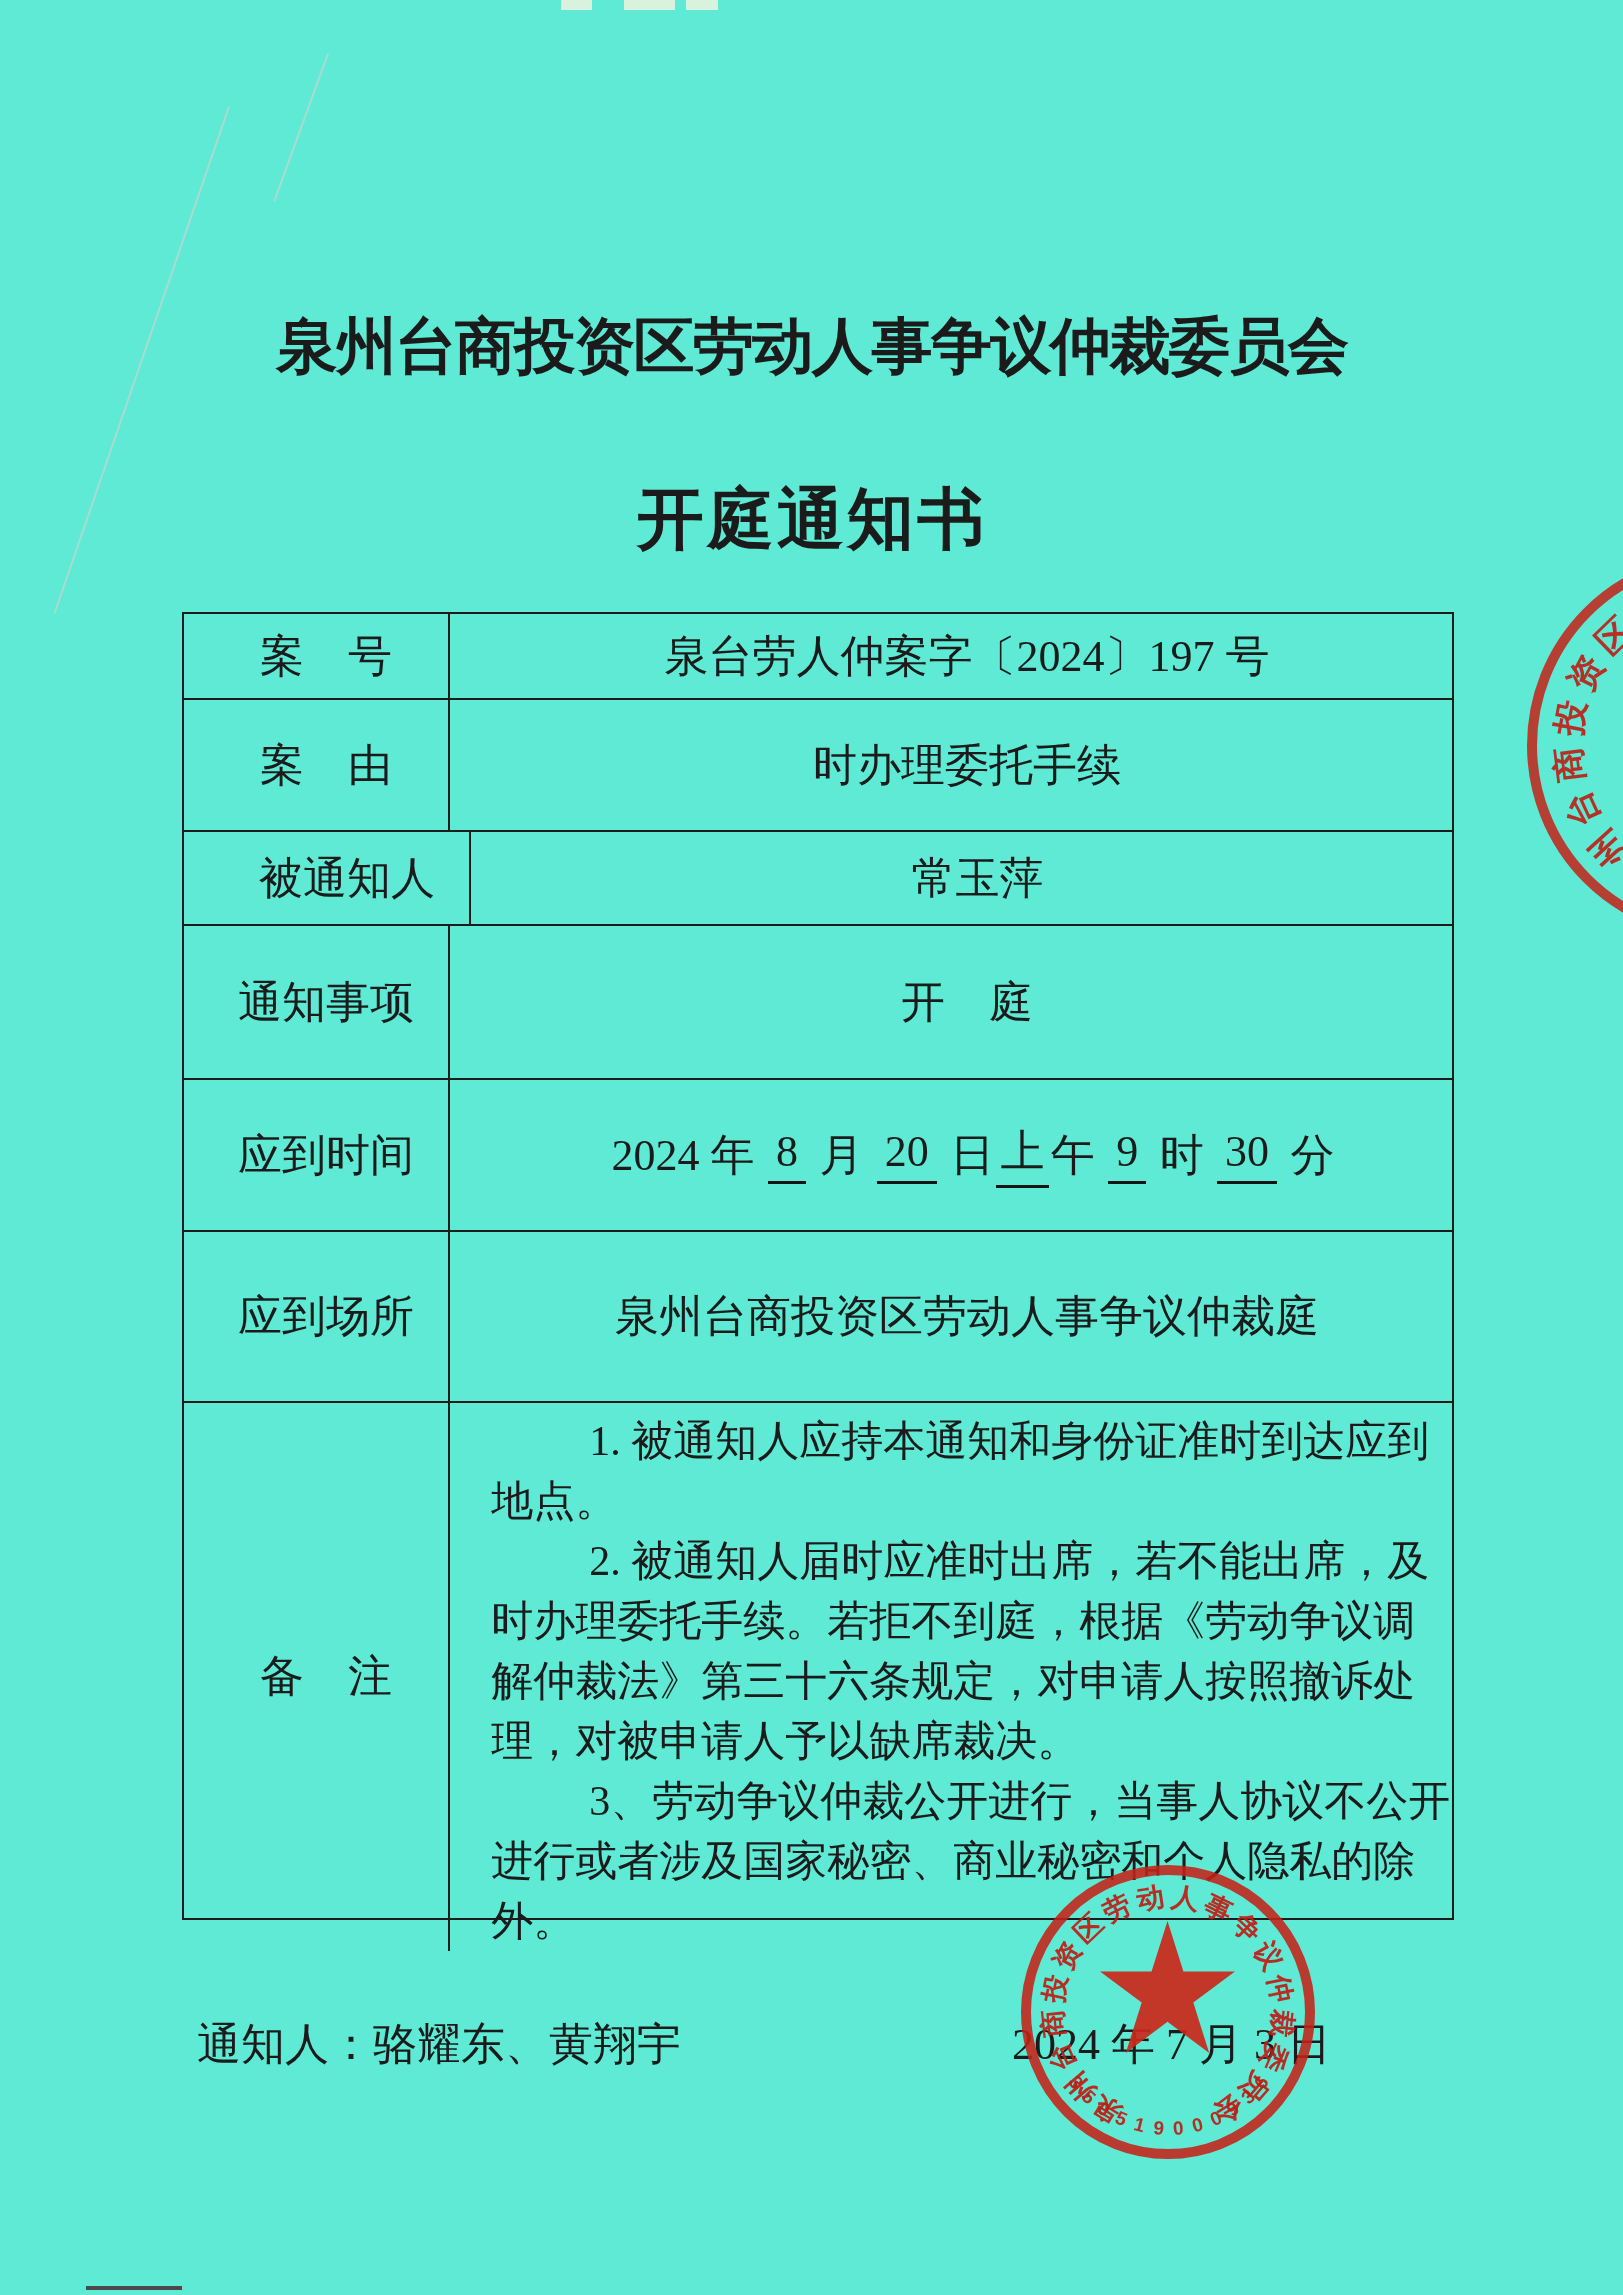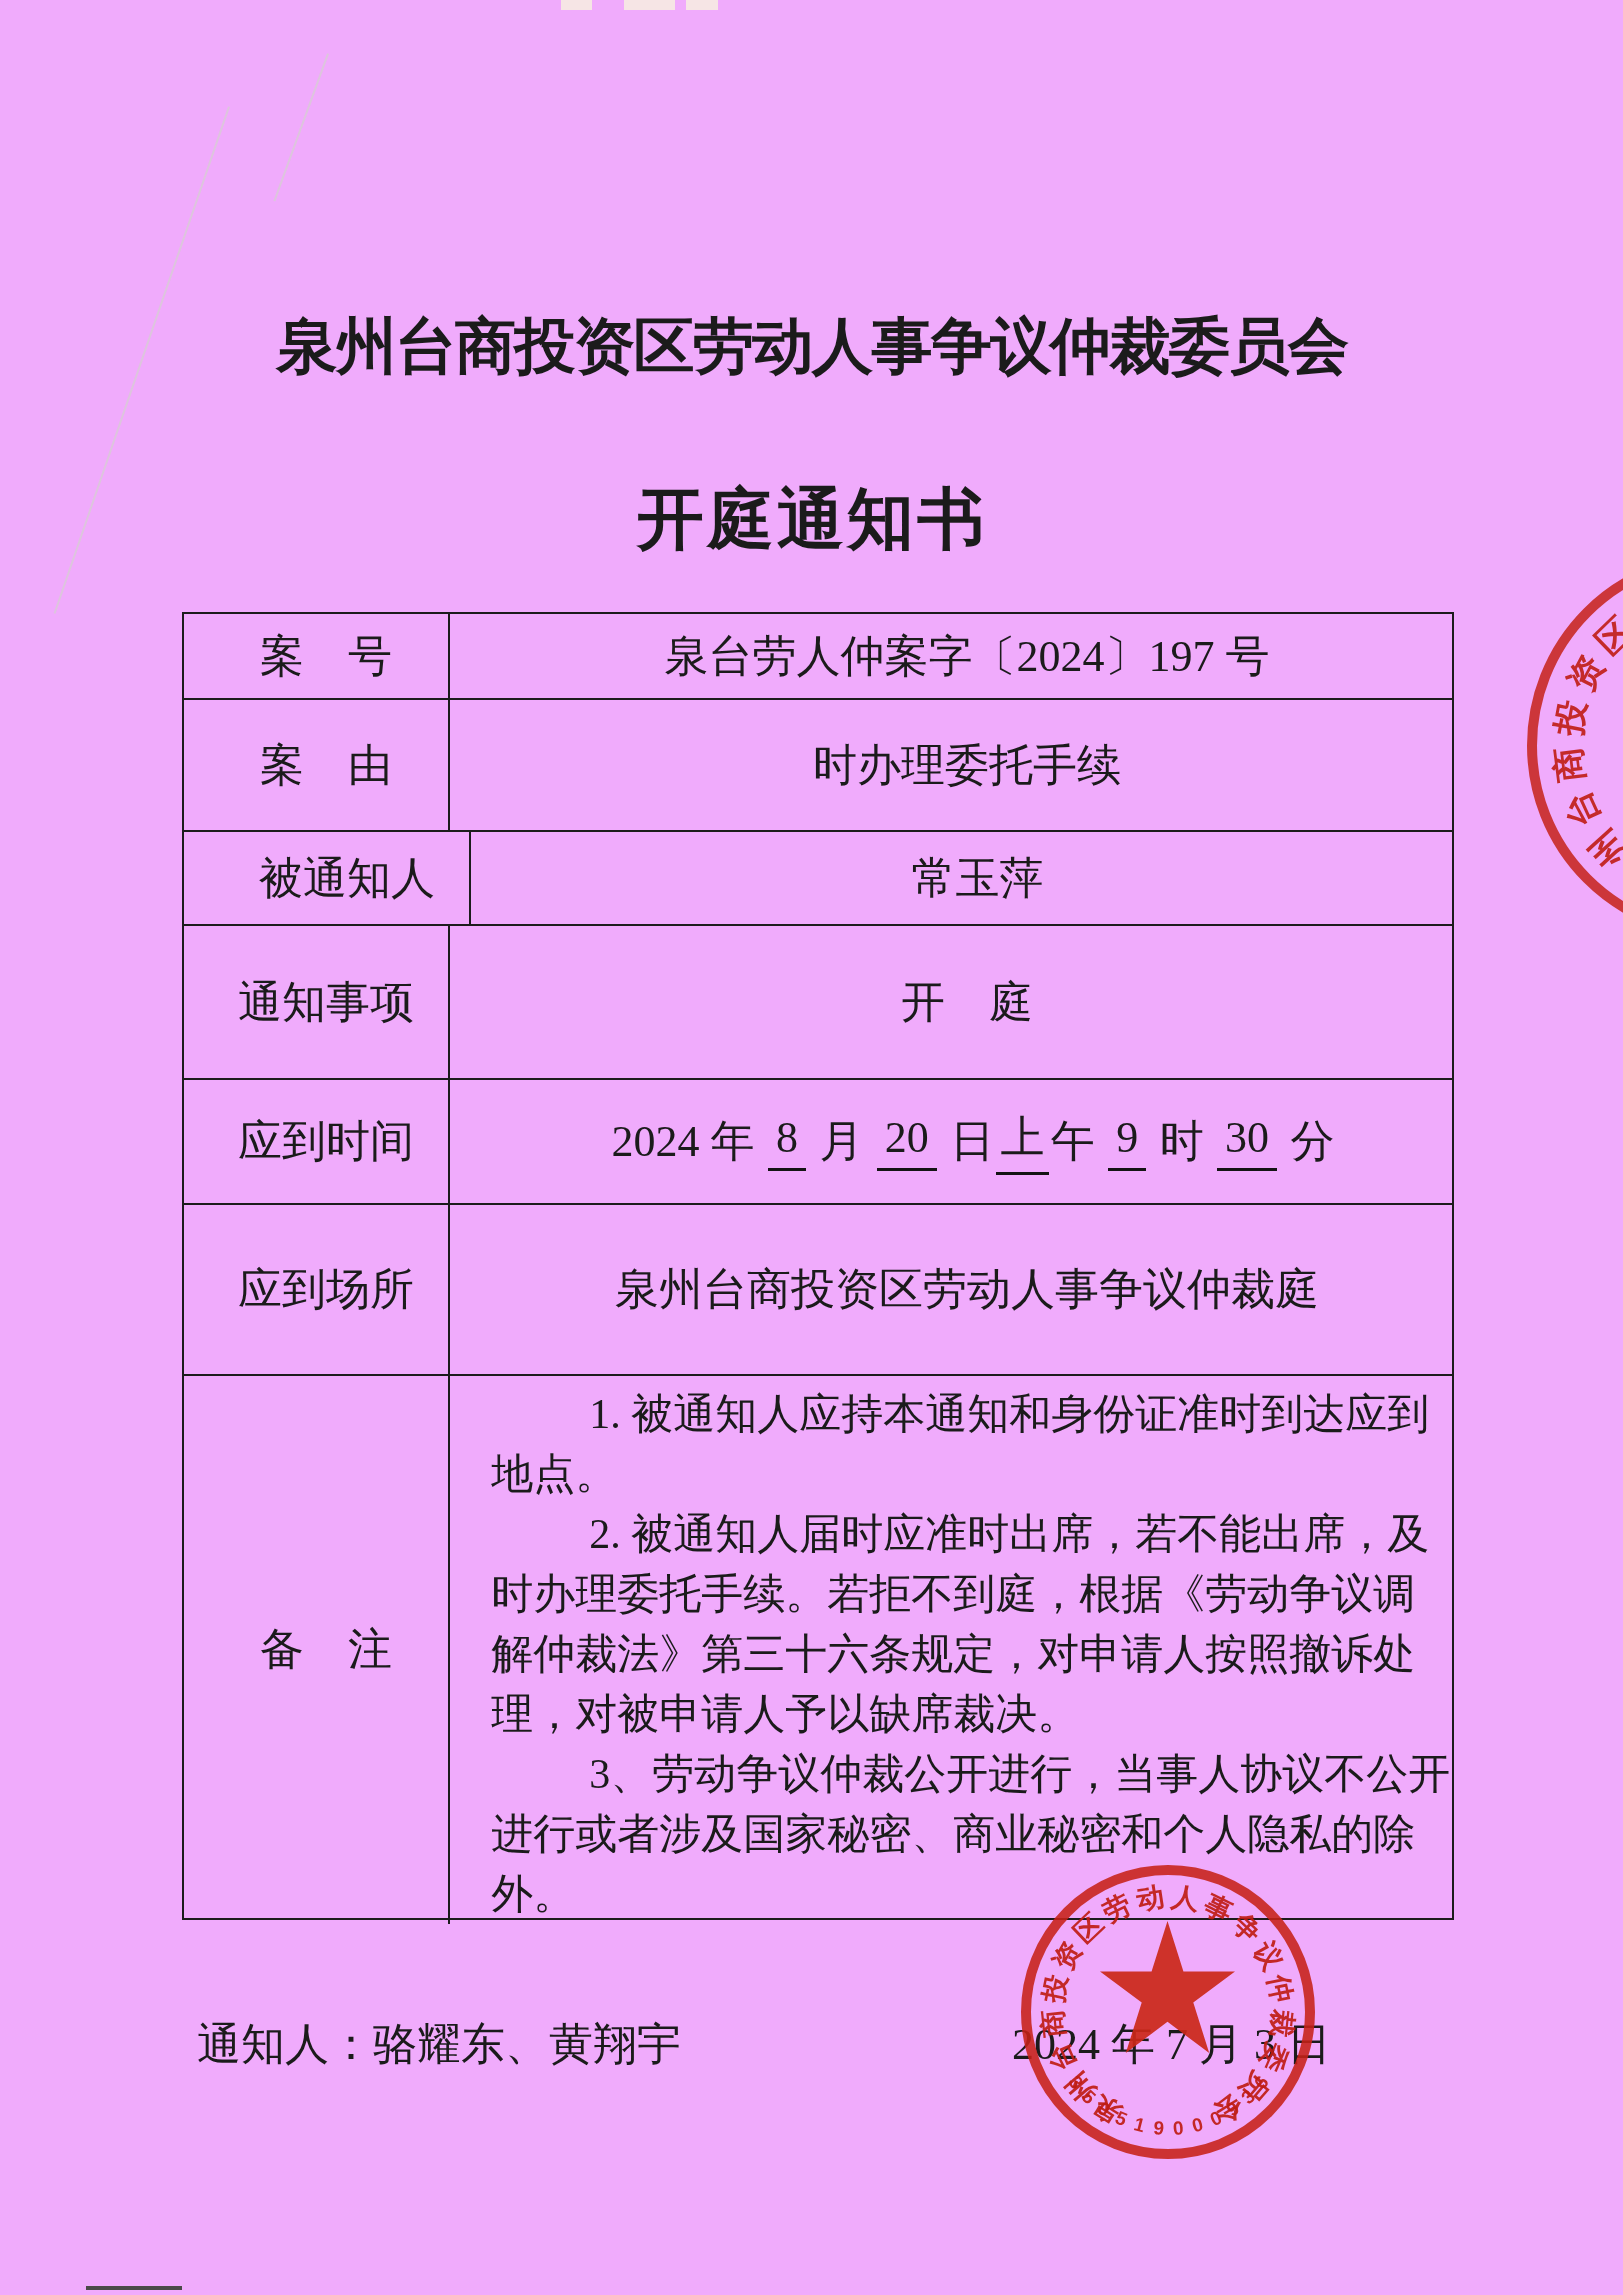--- a/index.html
+++ b/index.html
@@ -1,18 +1,18 @@
 <!DOCTYPE html>
 <html style="font-size:12.2px"><head>
 <meta charset="utf-8">
 <style>
   html,body{margin:0;padding:0;background:#888;}
   .page{
     position:relative;width:1624px;height:2295px;overflow:hidden;
-    background:#f0abfc;color:#1b1b1b;
+    background:#5eead4;color:#1b1b1b;
     font-family:"Liberation Serif","DejaVu Serif",serif;
   }
   
   .art{position:absolute;pointer-events:none;}
   .art-strip{height:10px;top:0;background:#f8f4df;opacity:.8;}
   .art-diag{height:2.3px;background:#d3d3cc;opacity:.65;transform-origin:left top;}
   .art-bottom{background:#4a4a48;}
   
   .org-title{
     position:absolute;top:306px;left:0;width:100%;text-align:center;
@@ -34,21 +34,21 @@
   .t-label{
     width:246px;flex:0 0 246px;border-right:2.3px solid #1c1c1c;box-sizing:border-box;
     display:flex;align-items:center;justify-content:center;
     font-size:44px;white-space:pre;margin-left:20px;
   }
   .t-value{
     flex:1;display:flex;align-items:center;justify-content:center;
     font-size:44px;white-space:pre;margin-left:32px;
   }
   .r1{height:84px;} .r2{height:132px;justify-content:space-between;} .r3{height:94px;padding-left:21px;}
-  .r4{height:154px;} .r5{height:125px;gap:12px;} .r6{height:171px;}
+  .r4{height:154px;} .r5{height:152px;gap:12px;} .r6{height:171px;}
   .r7{flex:1 1 auto;}
   
   .seg{margin:0 6.9px;}
   .seg.nl{margin-left:0.8px;} .seg.nr{margin-right:0.8px;}
   .seg.u{border-bottom:3.1px solid #141414;padding:0 7.7px 4.6px;}
   .seg.u.sm{padding:0 4.6px 4.6px;}
   
   .t-value.remarks{display:block;padding:7.7px 0 0 9.2px;white-space:normal;}
   .remark-line{font-size:42px;line-height:60px;white-space:pre;}
   .remark-line.indent{padding-left:98px;}

